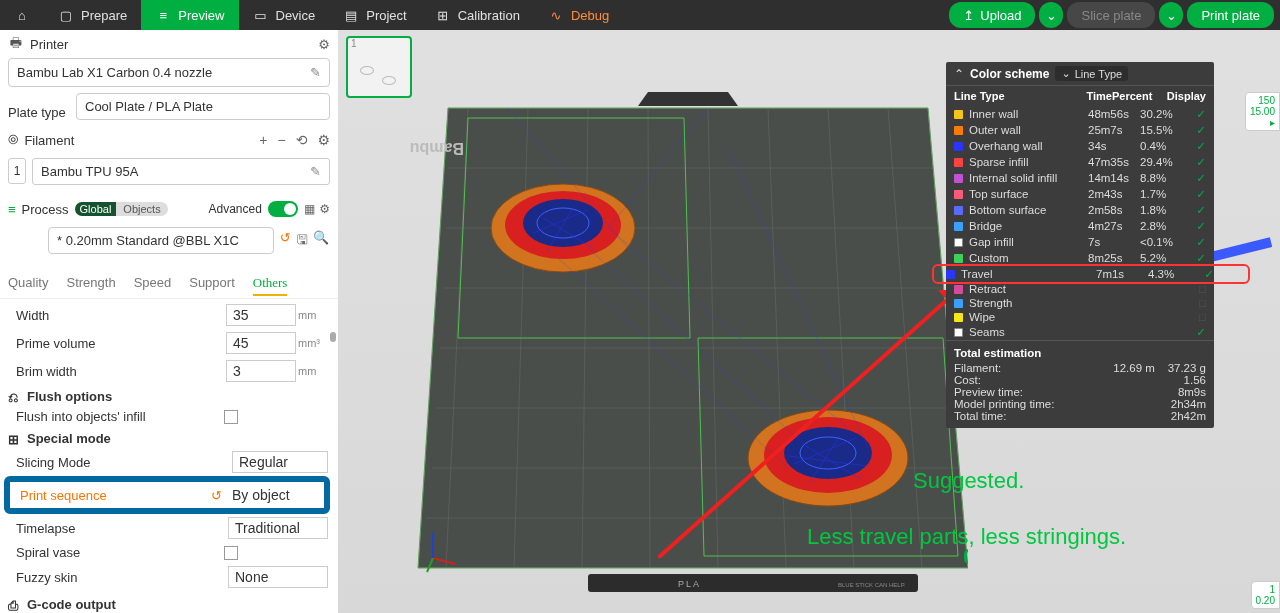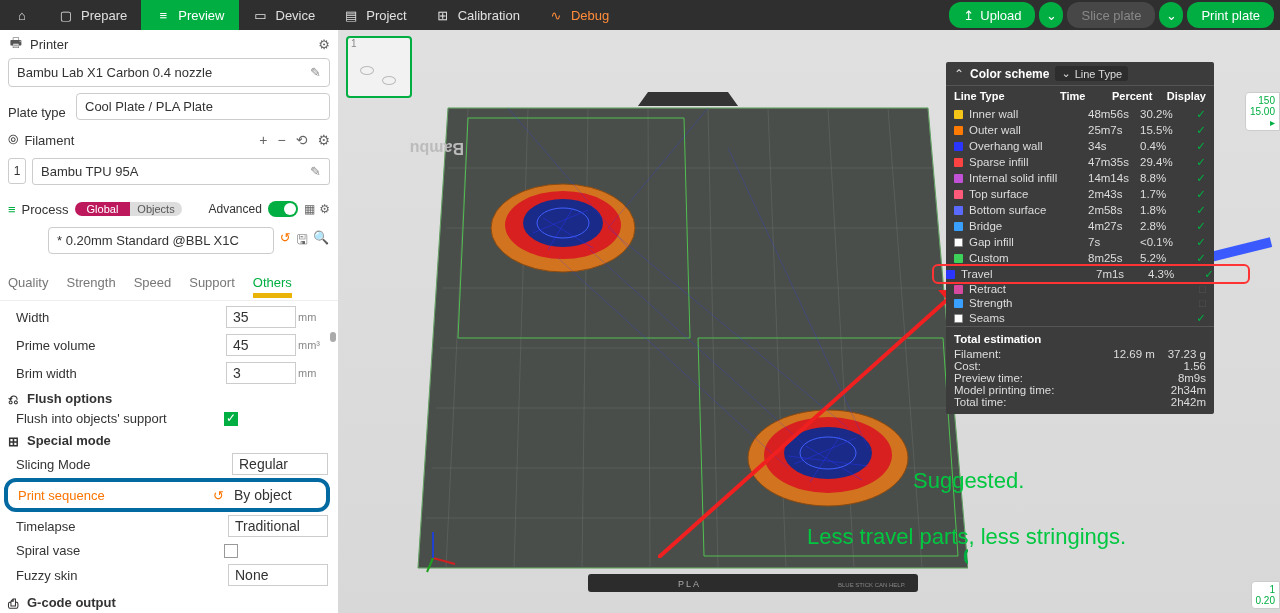--- a/index.html
+++ b/index.html
@@ -29,46 +29,46 @@
 .row2 .lbl { width: 60px; font-size: 13px; }
 .row2 .val { flex: 1; border: 1px solid #ccc; border-radius: 4px; padding: 5px 8px; font-size: 13px; }
 .fil-hd { display: flex; align-items: center; padding: 6px 8px; gap: 6px; font-size: 13px; }
 .fil-icons { margin-left: auto; display: flex; gap: 10px; color: #666; font-size: 14px; }
 .fil-row { display: flex; gap: 6px; margin: 4px 8px; }
 .fil-num { width: 18px; height: 26px; border: 1px solid #ccc; border-radius: 3px; display: flex; align-items: center; justify-content: center; font-size: 12px; }
 .fil-name { flex: 1; border: 1px solid #ccc; border-radius: 3px; padding: 5px 8px; font-size: 13px; display: flex; align-items: center; justify-content: space-between; }
 
 .proc-hd { display: flex; align-items: center; padding: 6px 8px; gap: 6px; }
 .pill { display: flex; border-radius: 10px; overflow: hidden; font-size: 11px; }
-.pill .g { background: #be185d; color: #fff; padding: 1px 12px; }
+.pill .g { background: #14532d; color: #fff; padding: 1px 5px; }
 .pill .o { background: #ddd; color: #555; padding: 1px 7px; }
 .adv-lbl { margin-left: auto; font-size: 12px; }
 .toggle { width: 30px; height: 16px; background: #00ae42; border-radius: 8px; position: relative; }
 .toggle::after { content: ''; position: absolute; right: 2px; top: 2px; width: 12px; height: 12px; background: #fff; border-radius: 50%; }
 .proc-boxicons { display: flex; gap: 4px; color: #666; font-size: 12px; }
 
 .preset-row { display: flex; margin: 4px 8px; gap: 6px; align-items: center; padding-left: 40px; }
 .preset-box { flex: 1; border: 1px solid #ccc; border-radius: 4px; padding: 5px 8px; font-size: 13px; display: flex; justify-content: space-between; align-items: center; }
 .preset-icons { display: flex; gap: 6px; color: #666; font-size: 13px; }
 
 .tabs { display: flex; gap: 18px; padding: 4px 8px 2px 8px; font-size: 13px; color: #777; border-bottom: 1px solid #eee; margin-top: 17px; }
 .tabs .tab { padding-bottom: 3px; }
-.tabs .tab.active { color: #00ae42; border-bottom: 5px solid #eab308; }
+.tabs .tab.active { color: #00ae42; border-bottom: 2px solid #eab308; font-family: Liberation Serif, serif; }
 
 .settings { padding: 2px 8px; }
 .srow { display: flex; align-items: center; padding: 3px 0 3px 8px; font-size: 13px; }
 .srow .sl { flex: 1; }
 .srow .sv { width: 70px; border: 1px solid #ccc; padding: 2px 6px; font-size: 14px; margin-right: 2px; }
 .srow .su { width: 32px; font-size: 11px; color: #888; text-align: left; }
 .srow .cb { width: 14px; height: 14px; border: 1px solid #999; margin-right: 92px; }
 .srow .cb.checked { background: #00ae42; border-color: #00ae42; position: relative; }
 .srow .cb.checked::after { content: '✓'; color: #fff; position: absolute; top: -2px; left: 1px; font-size: 12px; }
 .subhd { display: flex; align-items: center; gap: 5px; padding: 4px 0 2px 0; font-weight: 600; font-size: 13px; }
 .subhd .ic { width: 14px; height: 14px; }
-.print-seq-row { border: 4px solid #0369a1; border-radius: 12px; color: #fb7400; margin-left: -4px; padding-left: 10px !important; }
+.print-seq-row { border: 6px solid #0369a1; border-radius: 6px; color: #fb7400; margin-left: -4px; padding-left: 10px !important; }
 .print-seq-row .sv { border: none; color: #333; }
 .scroll-ind { position: absolute; right: 2px; top: 302px; width: 6px; height: 10px; background: #aaa; border-radius: 3px; }
 
 
 .plate-thumb { position: absolute; left: 8px; top: 6px; width: 66px; height: 62px; background: #f2f2f2; border: 2px solid #00ae42; border-radius: 4px; }
 .plate-thumb::before { content: '1'; position: absolute; left: 3px; top: 0; font-size: 10px; color: #888; }
 .pt-dot1 { position: absolute; width: 14px; height: 9px; border: 1px solid #bbb; border-radius: 50%; left: 12px; top: 28px; }
 .pt-dot2 { position: absolute; width: 14px; height: 9px; border: 1px solid #bbb; border-radius: 50%; left: 34px; top: 38px; }
 
 .buildplate { position: absolute; left: 70px; top: 18px; width: 560px; height: 550px; }
@@ -82,21 +82,21 @@
 
 .right-badge-top { position: absolute; right: 0; top: 62px; background: #fff; border: 1px solid #ccc; border-radius: 4px 0 0 4px; padding: 2px 4px; font-size: 10px; color: #00ae42; line-height: 1.1; text-align: right; }
 .right-badge-bot { position: absolute; right: 0; bottom: 4px; background: #fff; border: 1px solid #ccc; border-radius: 4px 0 0 4px; padding: 2px 4px; font-size: 10px; color: #00ae42; line-height: 1.1; text-align: right; }
 
 
 .panel { position: absolute; right: 66px; top: 32px; width: 268px; background: #3c3c3c; color: #ddd; font-size: 12px; border-radius: 2px; }
 .panel-hd { display: flex; align-items: center; padding: 4px 8px; gap: 6px; border-bottom: 1px solid #555; font-size: 12px; }
 .panel-hd .sel { background: #2d2d2d; border-radius: 3px; padding: 1px 6px; font-size: 11px; display: flex; align-items: center; gap: 4px; }
 .panel-th { display: flex; padding: 4px 8px; font-weight: 600; font-size: 11px; color: #fff; }
 .panel-th .c1 { flex: 1; }
-.panel-th .c2 { width: 52px; }
+.panel-th .c2 { width: 52px; text-align: right; }
 .panel-th .c3 { width: 50px; }
 .panel-th .c4 { width: 44px; text-align: right; }
 .panel-row { display: flex; align-items: center; padding: 1px 8px; font-size: 11.5px; }
 .panel-row .sw { width: 9px; height: 9px; margin-right: 6px; border-radius: 1px; }
 .panel-row .n { flex: 1; }
 .panel-row .t { width: 52px; }
 .panel-row .p { width: 50px; }
 .panel-row .d { width: 16px; text-align: right; color: #00ae42; }
 .travel-highlight { outline: 2px solid #f33; outline-offset: 0; border-radius: 4px; margin: 0 -34px 0 -12px; padding-left: 12px !important; padding-right: 34px !important; }
 .panel-est { padding: 6px 8px; border-top: 1px solid #555; font-size: 11.5px; }
@@ -238,22 +238,22 @@
       <div class="srow">
         <span class="sl">Brim width</span>
         <span class="sv">3</span>
         <span class="su">mm</span>
       </div>
       <div class="subhd">
           <span class="ic">⎌</span>
           <span>Flush options</span>
         </div>
       <div class="srow">
-        <span class="sl">Flush into objects' support</span>
-        <span class="cb checked"></span>
+        <span class="sl">Flush into objects' infill</span>
+        <span class="cb"></span>
       </div>
       <div class="subhd">
           <span class="ic">⊞</span>
           <span>Special mode</span>
         </div>
       <div class="srow">
         <span class="sl">Slicing Mode</span>
         <span class="sv" style="width:96px">Regular</span>
       </div>
       <div class="srow print-seq-row">
@@ -481,20 +481,27 @@
             <span class="d" style="color:#555">□</span>
           </div>
           <div class="panel-row">
             <span class="sw" style="background:#3aa0ff"></span>
             <span class="n">Strength</span>
             <span class="t"></span>
             <span class="p"></span>
             <span class="d" style="color:#555">□</span>
           </div>
           <div class="panel-row">
+            <span class="sw" style="background:#f5e618"></span>
+            <span class="n">Wipe</span>
+            <span class="t"></span>
+            <span class="p"></span>
+            <span class="d" style="color:#555">□</span>
+          </div>
+          <div class="panel-row">
             <span class="sw" style="background:#ffffff;border:1px solid #888"></span>
             <span class="n">Seams</span>
             <span class="t"></span>
             <span class="p"></span>
             <span class="d" style="">✓</span>
           </div>
         </div>
       <div class="panel-est">
         <div class="est-hd">Total estimation</div>
         <div class="erow">

